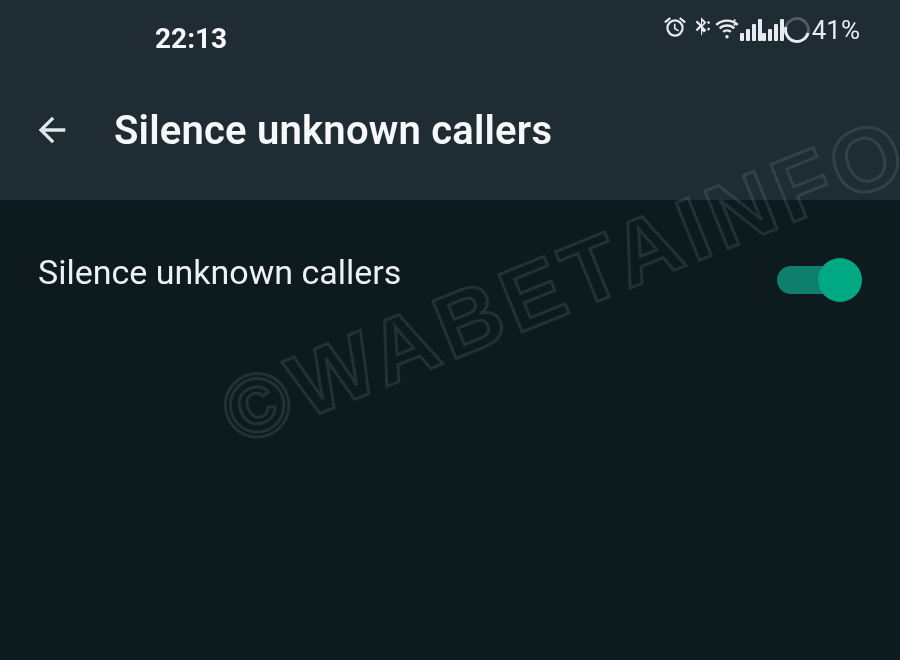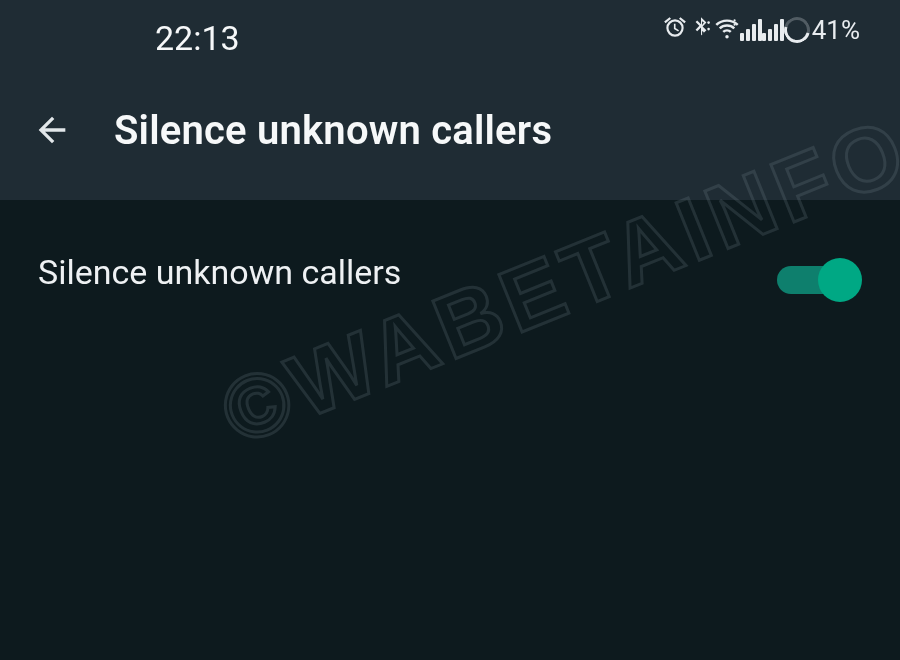--- a/index.html
+++ b/index.html
@@ -19,22 +19,22 @@
     .status-bar {
       height: 60px;
       background: #1f2c34;
       display: flex;
       align-items: center;
       justify-content: space-between;
       padding: 0 40px;
     }
     .status-time {
       color: #f6f8f9;
-      font-size: 34px;
-      font-weight: 400;
+      font-size: 28px;
+      font-weight: 700;
       padding-left: 115px;
       margin-top: 16px;
     }
     .status-icons {
       display: flex;
       align-items: center;
       gap: 0;
       color: #e8ecef;
     }
     .status-icons svg {

